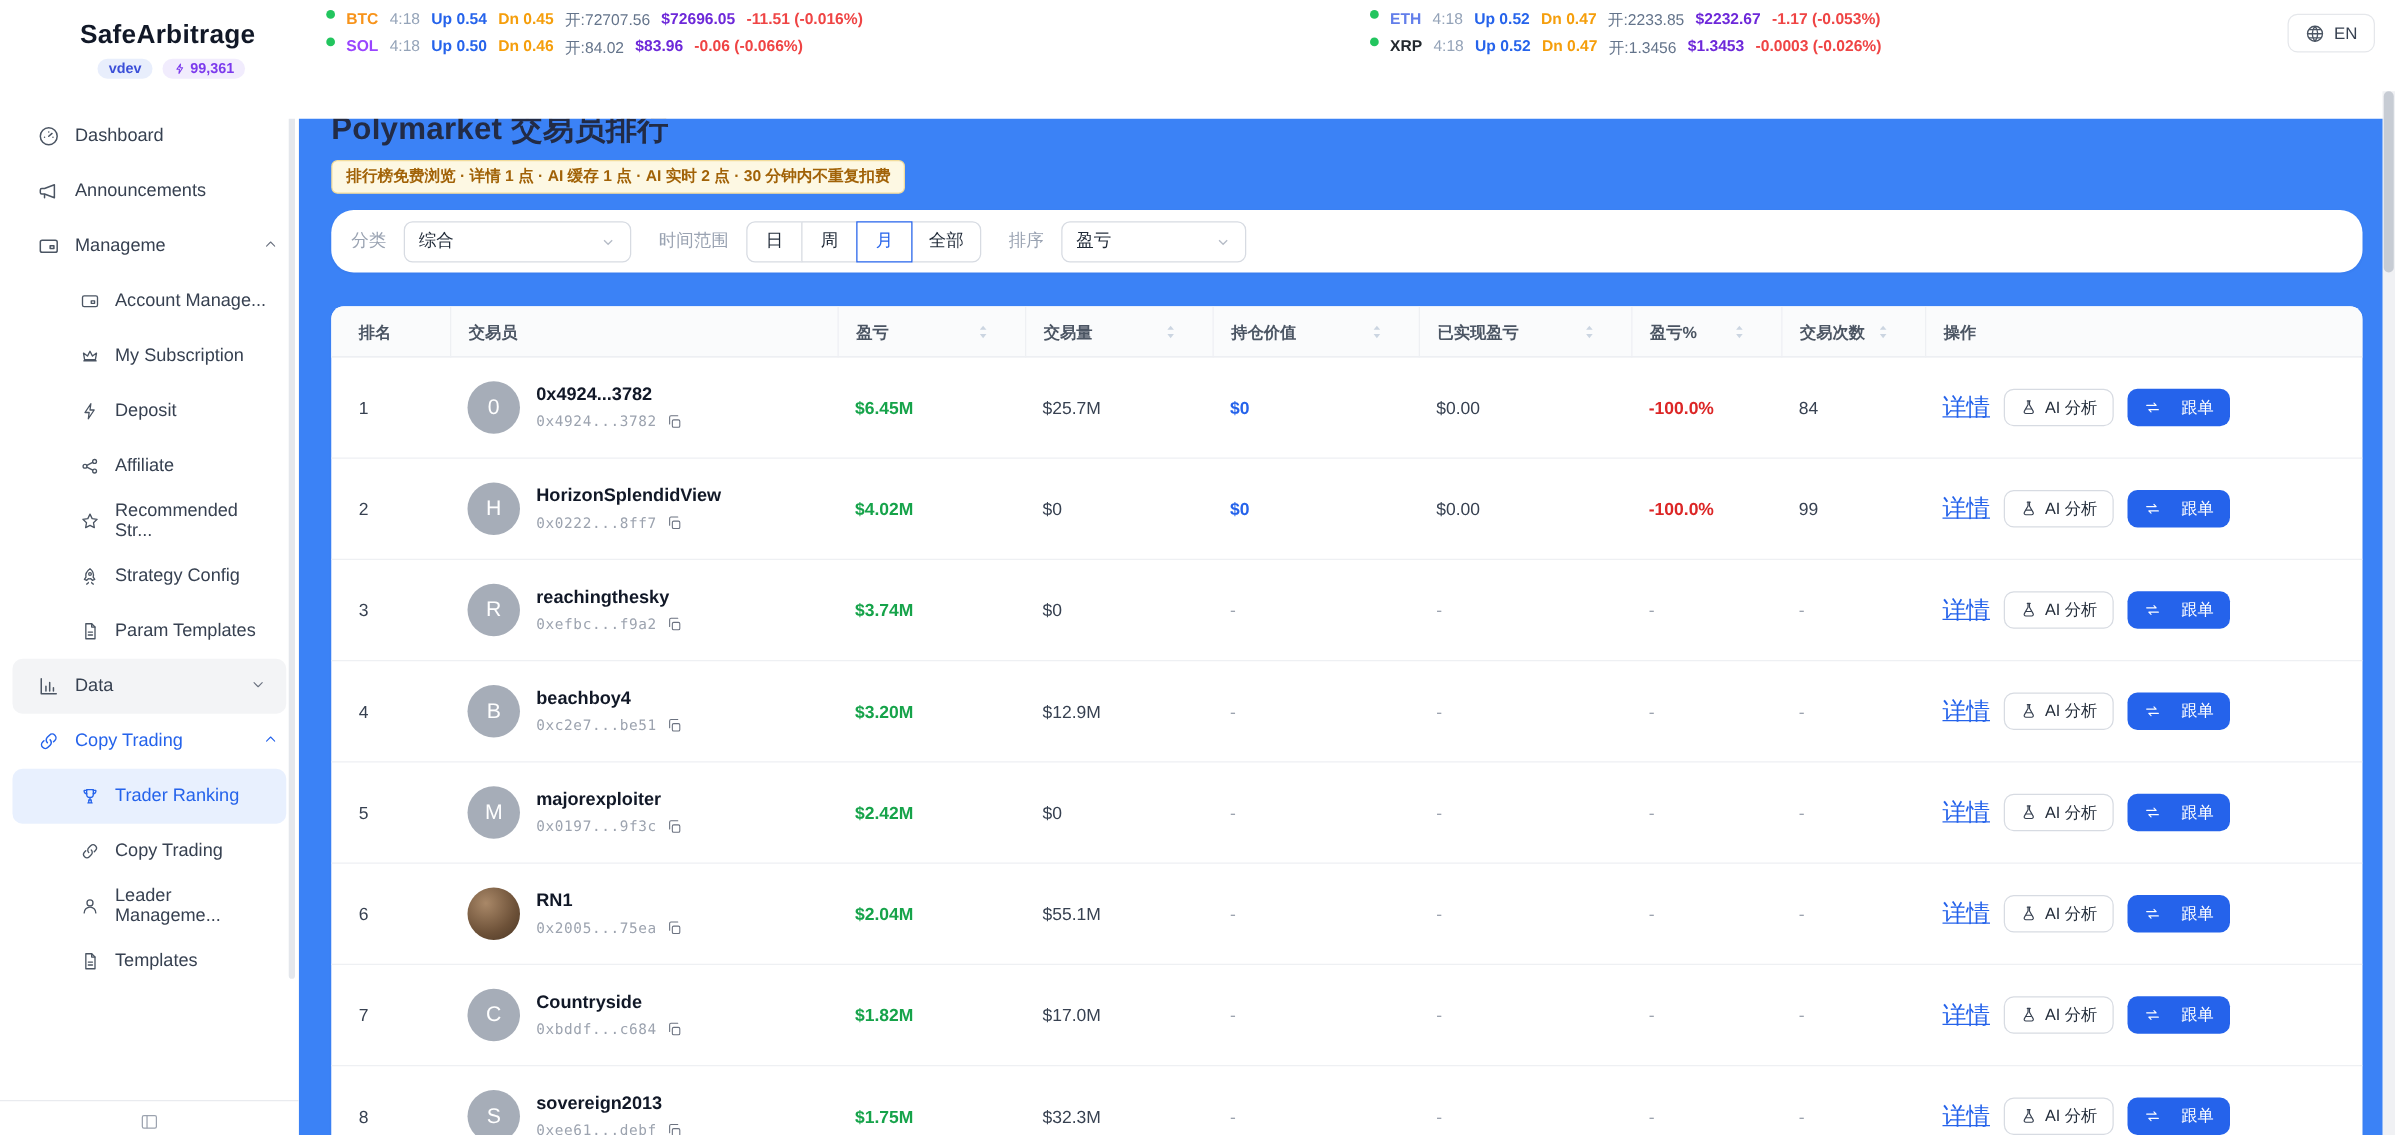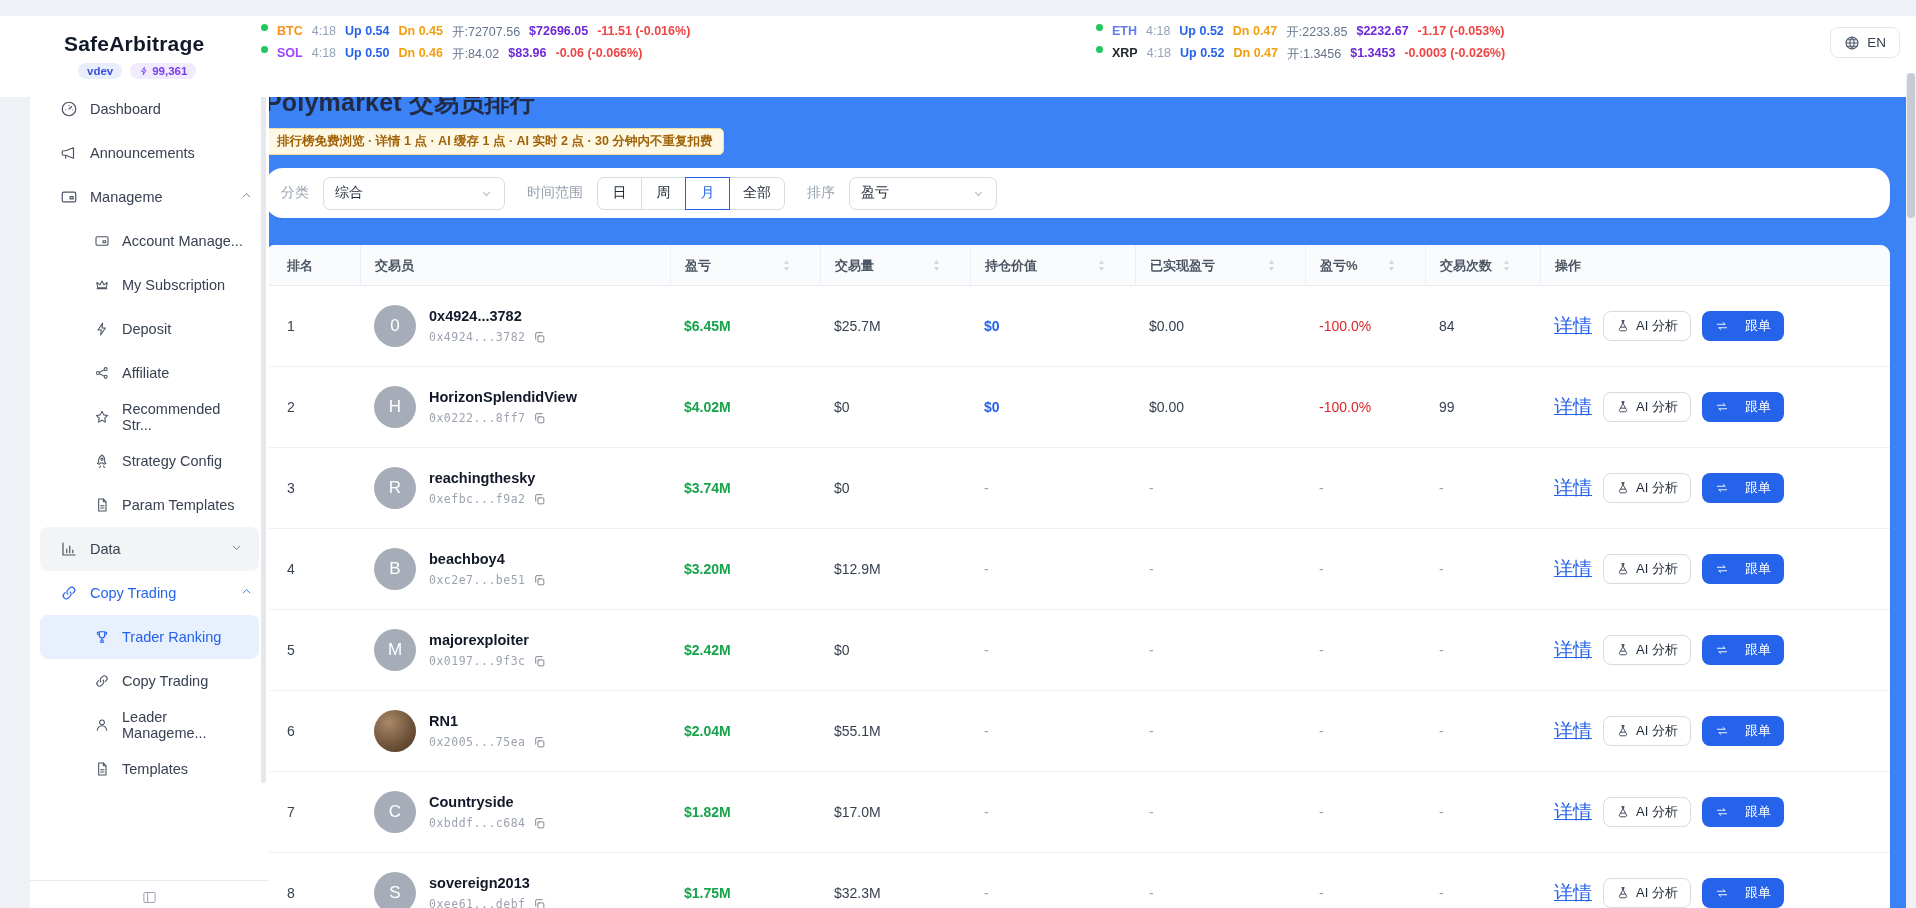--- a/index.html
+++ b/index.html
@@ -1,21 +1,21 @@
 <!DOCTYPE html>
 <html><head>
 <meta charset="utf-8">
 <style>
   * { margin:0; padding:0; box-sizing:border-box; }
   html,body { width:1916px; height:908px; overflow:hidden; }
   body { font-family:"Liberation Sans", sans-serif; background:#eef1f5; color:#1f2937; }
   .app { position:relative; width:1916px; height:908px; }
 
   
-  .topbar { position:absolute; top:16px; left:0; right:0; height:81px; background:#fff; z-index:5; }
+  .topbar { position:absolute; top:0; left:0; right:0; height:95px; background:#fff; z-index:5; }
   .brand { position:absolute; left:64px; top:16px; }
   .brand-name { font-size:21px; font-weight:700; color:#111827; letter-spacing:.2px; }
   .brand-badges { margin-top:7px; display:flex; gap:8px; margin-left:14px; }
   .pill { font-size:11.5px; padding:2px 9px; border-radius:9px; font-weight:600; display:inline-flex; align-items:center; gap:3px; }
   .pill.user { background:#e8eefc; color:#3b4fd8; }
   .pill.points { background:#f1ecfd; color:#7c3aed; }
   .pill.points svg { width:10px; height:10px; }
 
   .ticker-group { position:absolute; top:8px; display:flex; flex-direction:column; gap:5px; }
   .ticker-group.left { left:261px; }
@@ -29,21 +29,21 @@
   .ticker .open { color:#64748b; }
   .ticker .price { color:#6d28d9; font-weight:700; }
   .ticker .chg { color:#ef4444; font-weight:600; }
 
   .lang-btn { position:absolute; right:16px; top:11px; height:31px; display:flex; align-items:center; gap:7px;
     background:#fff; border:1px solid #e5e7eb; border-radius:8px; padding:0 13px; font-size:13.5px; color:#374151;
     font-family:inherit; cursor:pointer; }
   .lang-btn svg { width:16px; height:16px; color:#4b5563; }
 
   
-  .sidebar { position:absolute; left:0; top:73px; bottom:0; width:239px; background:#fff; z-index:4;margin-left:30px; }
+  .sidebar { position:absolute; left:0; top:73px; bottom:0; width:239px; background:#fff; z-index:4; }
   .nav { padding-top:14px; }
   .nav-item { height:44px; display:flex; align-items:center; gap:12px; padding:0 16px 0 30px;
     color:#374151; font-size:14.5px; cursor:pointer; }
   .nav-item svg { width:18px; height:18px; flex:0 0 auto; color:#4b5563; }
   .nav-item.sub { padding-left:64px; }
   .nav-item.sub svg { width:16px; height:16px; }
   .nav-item .chev { margin-left:auto; }
   .nav-item .chev svg { width:13px; height:13px; color:#6b7280; }
   .nav-item.tint-blue, .nav-item.tint-blue svg, .nav-item.tint-blue .chev svg { color:#2563eb; }
   .nav-item.bg-gray { margin:0 10px; padding-left:20px; background:#f3f4f6; border-radius:8px; }
@@ -92,21 +92,21 @@
   .avatar { width:42px; height:42px; border-radius:50%; background:#a6adb8; color:#fff; font-size:17px;
     display:flex; align-items:center; justify-content:center; flex:0 0 auto; }
   .avatar.photo { background:radial-gradient(circle at 35% 30%, #a98868, #6d5138 60%, #4a3625); }
   .t-name { font-size:14.5px; font-weight:700; color:#111827; }
   .t-addr { margin-top:6px; display:flex; align-items:center; gap:7px; font-family:"DejaVu Sans Mono", monospace;
     font-size:11.5px; color:#9ca3af; letter-spacing:.5px; }
   .copy-btn { cursor:pointer; display:inline-flex; }
   .copy-btn svg { width:13px; height:13px; color:#6b7280; }
   .val-green { color:#16a34a; font-weight:600; }
   .val-blue { color:#2563eb; font-weight:700; }
-  .val-red { color:#dc2626; font-weight:400; }
+  .val-red { color:#dc2626; font-weight:700; }
   .actions { display:flex; align-items:center; gap:11px; }
   .link-detail { color:#2563eb; font-size:19px; cursor:pointer; background:none; border:none; font-family:inherit; padding:0;text-decoration:underline; }
   .btn-ai { display:flex; align-items:center; gap:6px; height:30px; padding:0 12px; border:1px solid #d7dbe2;
     border-radius:8px; background:#fff; font-size:13px; color:#1f2937; font-family:inherit; cursor:pointer; }
   .btn-ai svg { width:14px; height:14px; color:#374151; }
   .btn-follow { display:flex; align-items:center; gap:16px; height:30px; padding:0 13px; border:none;
     border-radius:8px; background:#2563eb; font-size:13px; color:#fff; font-family:inherit; cursor:pointer; }
   .btn-follow svg { width:14px; height:14px; color:#fff; }
 
   .page-scroll { position:absolute; right:0; top:73px; bottom:0; width:10px; background:#f0f1f4; z-index:6; }

